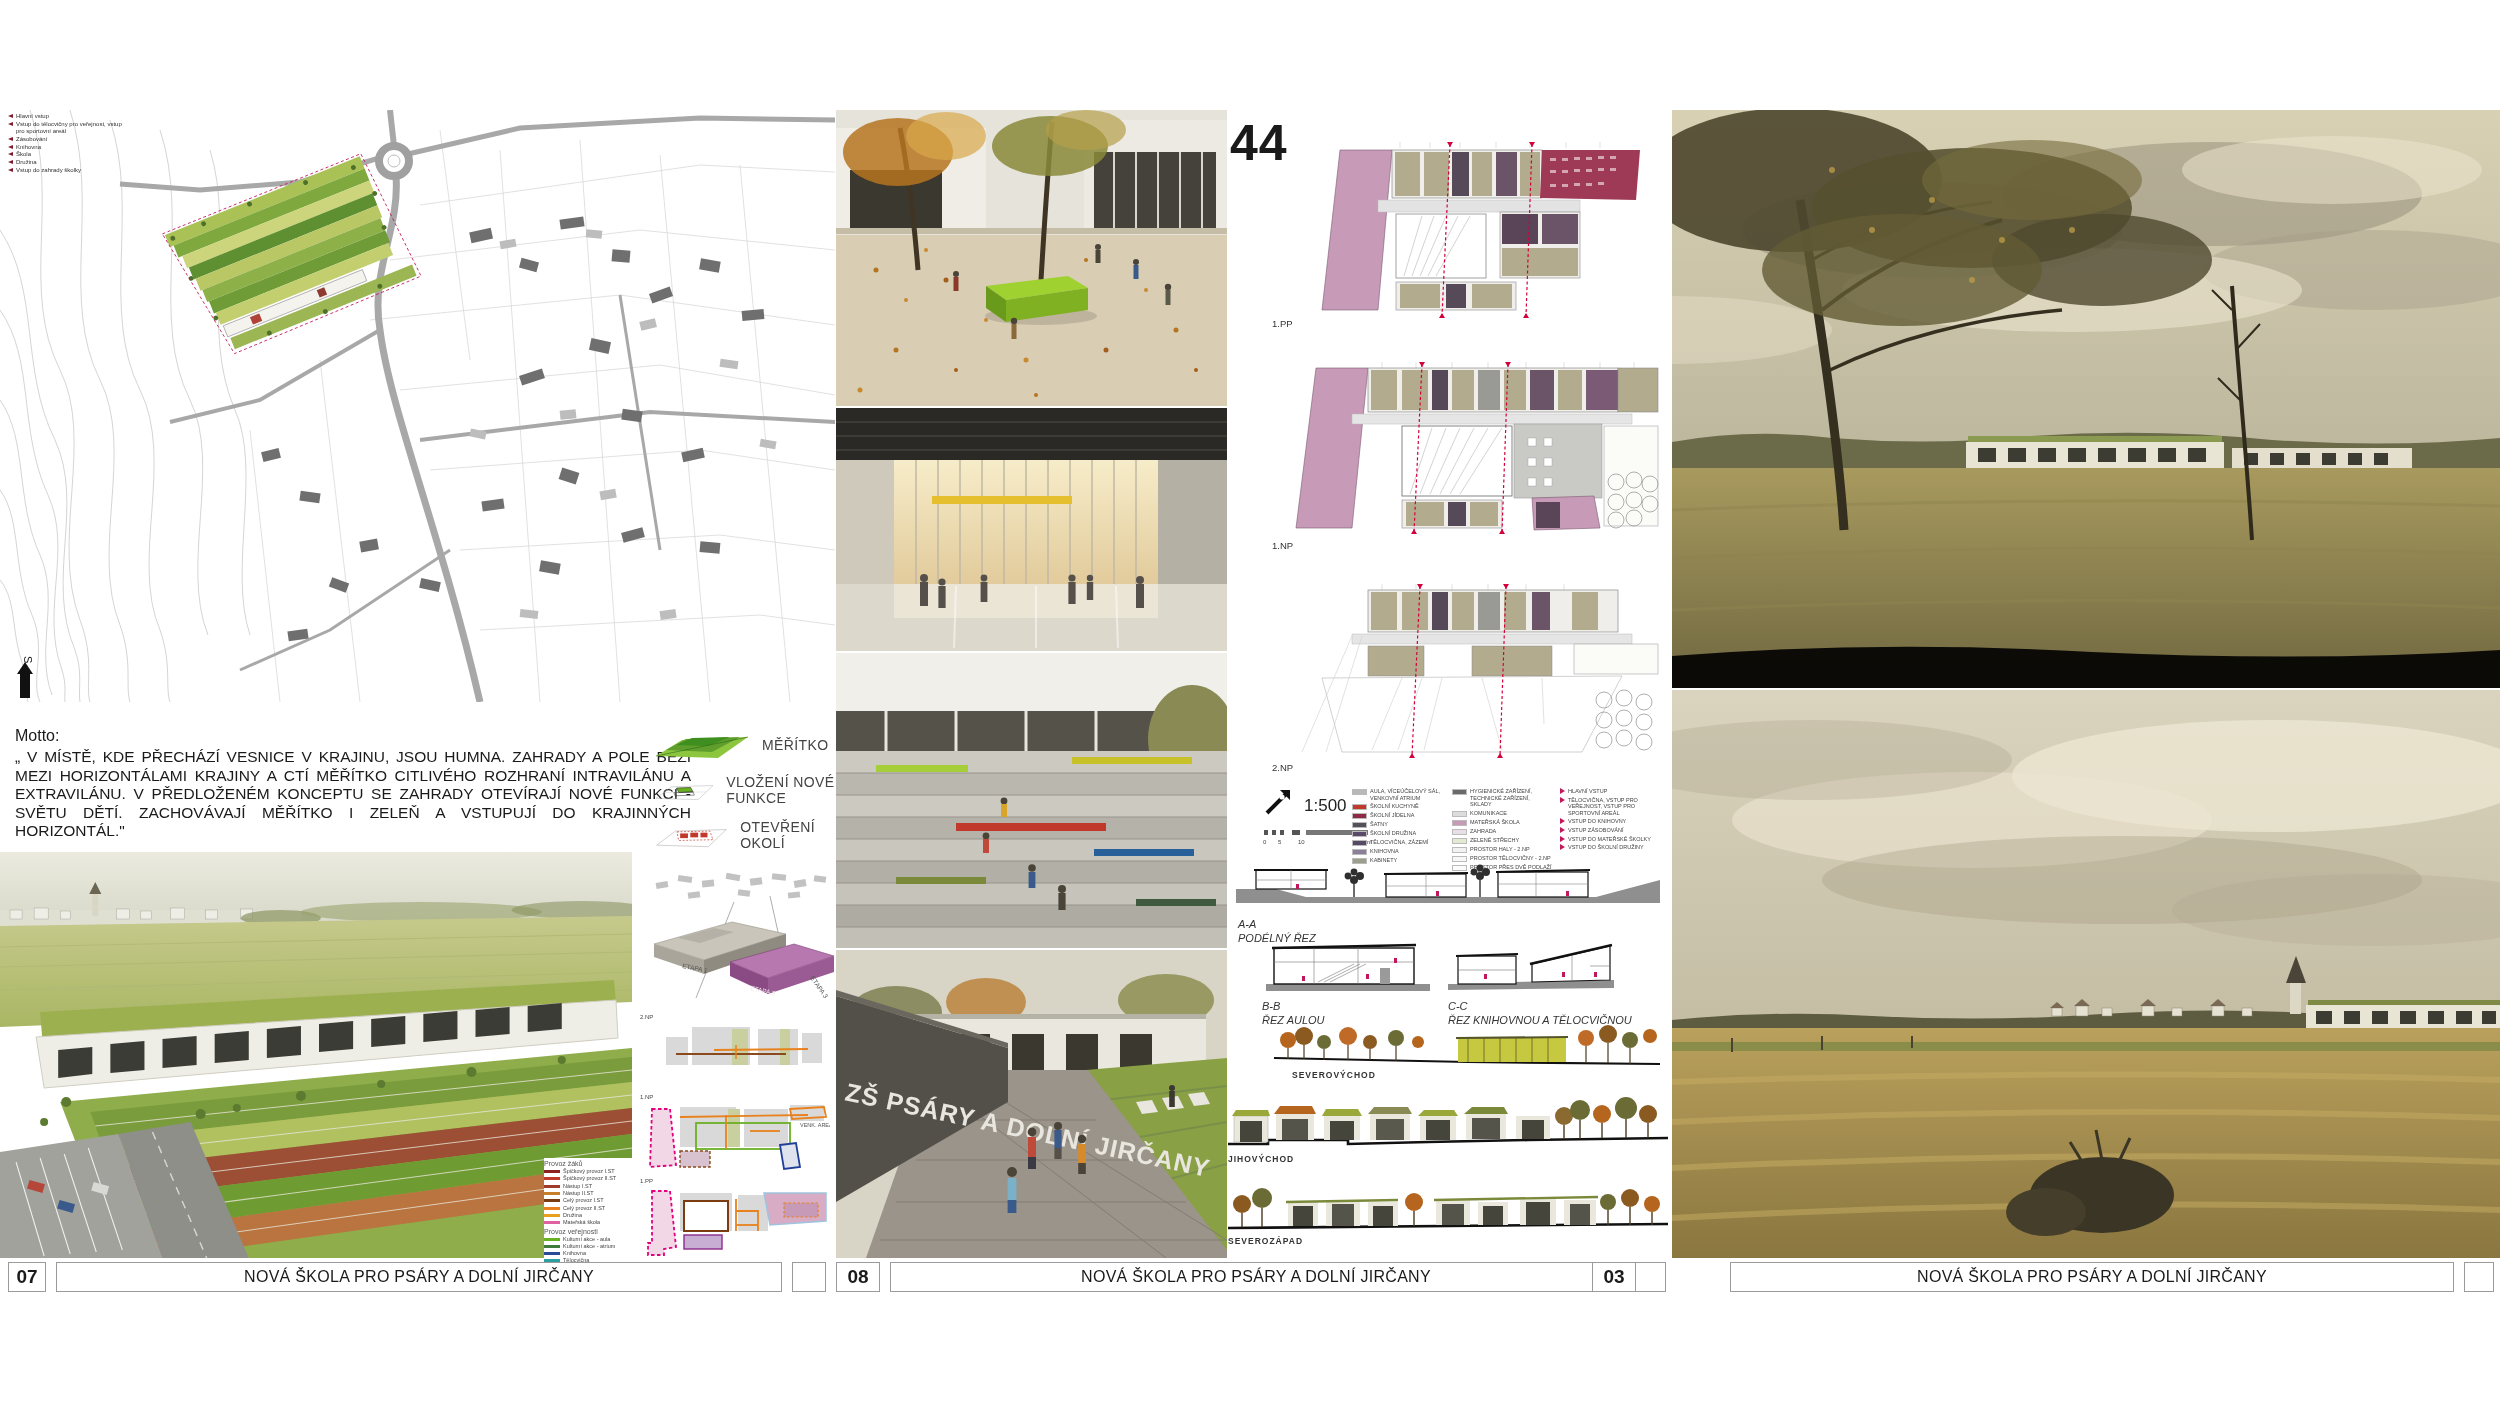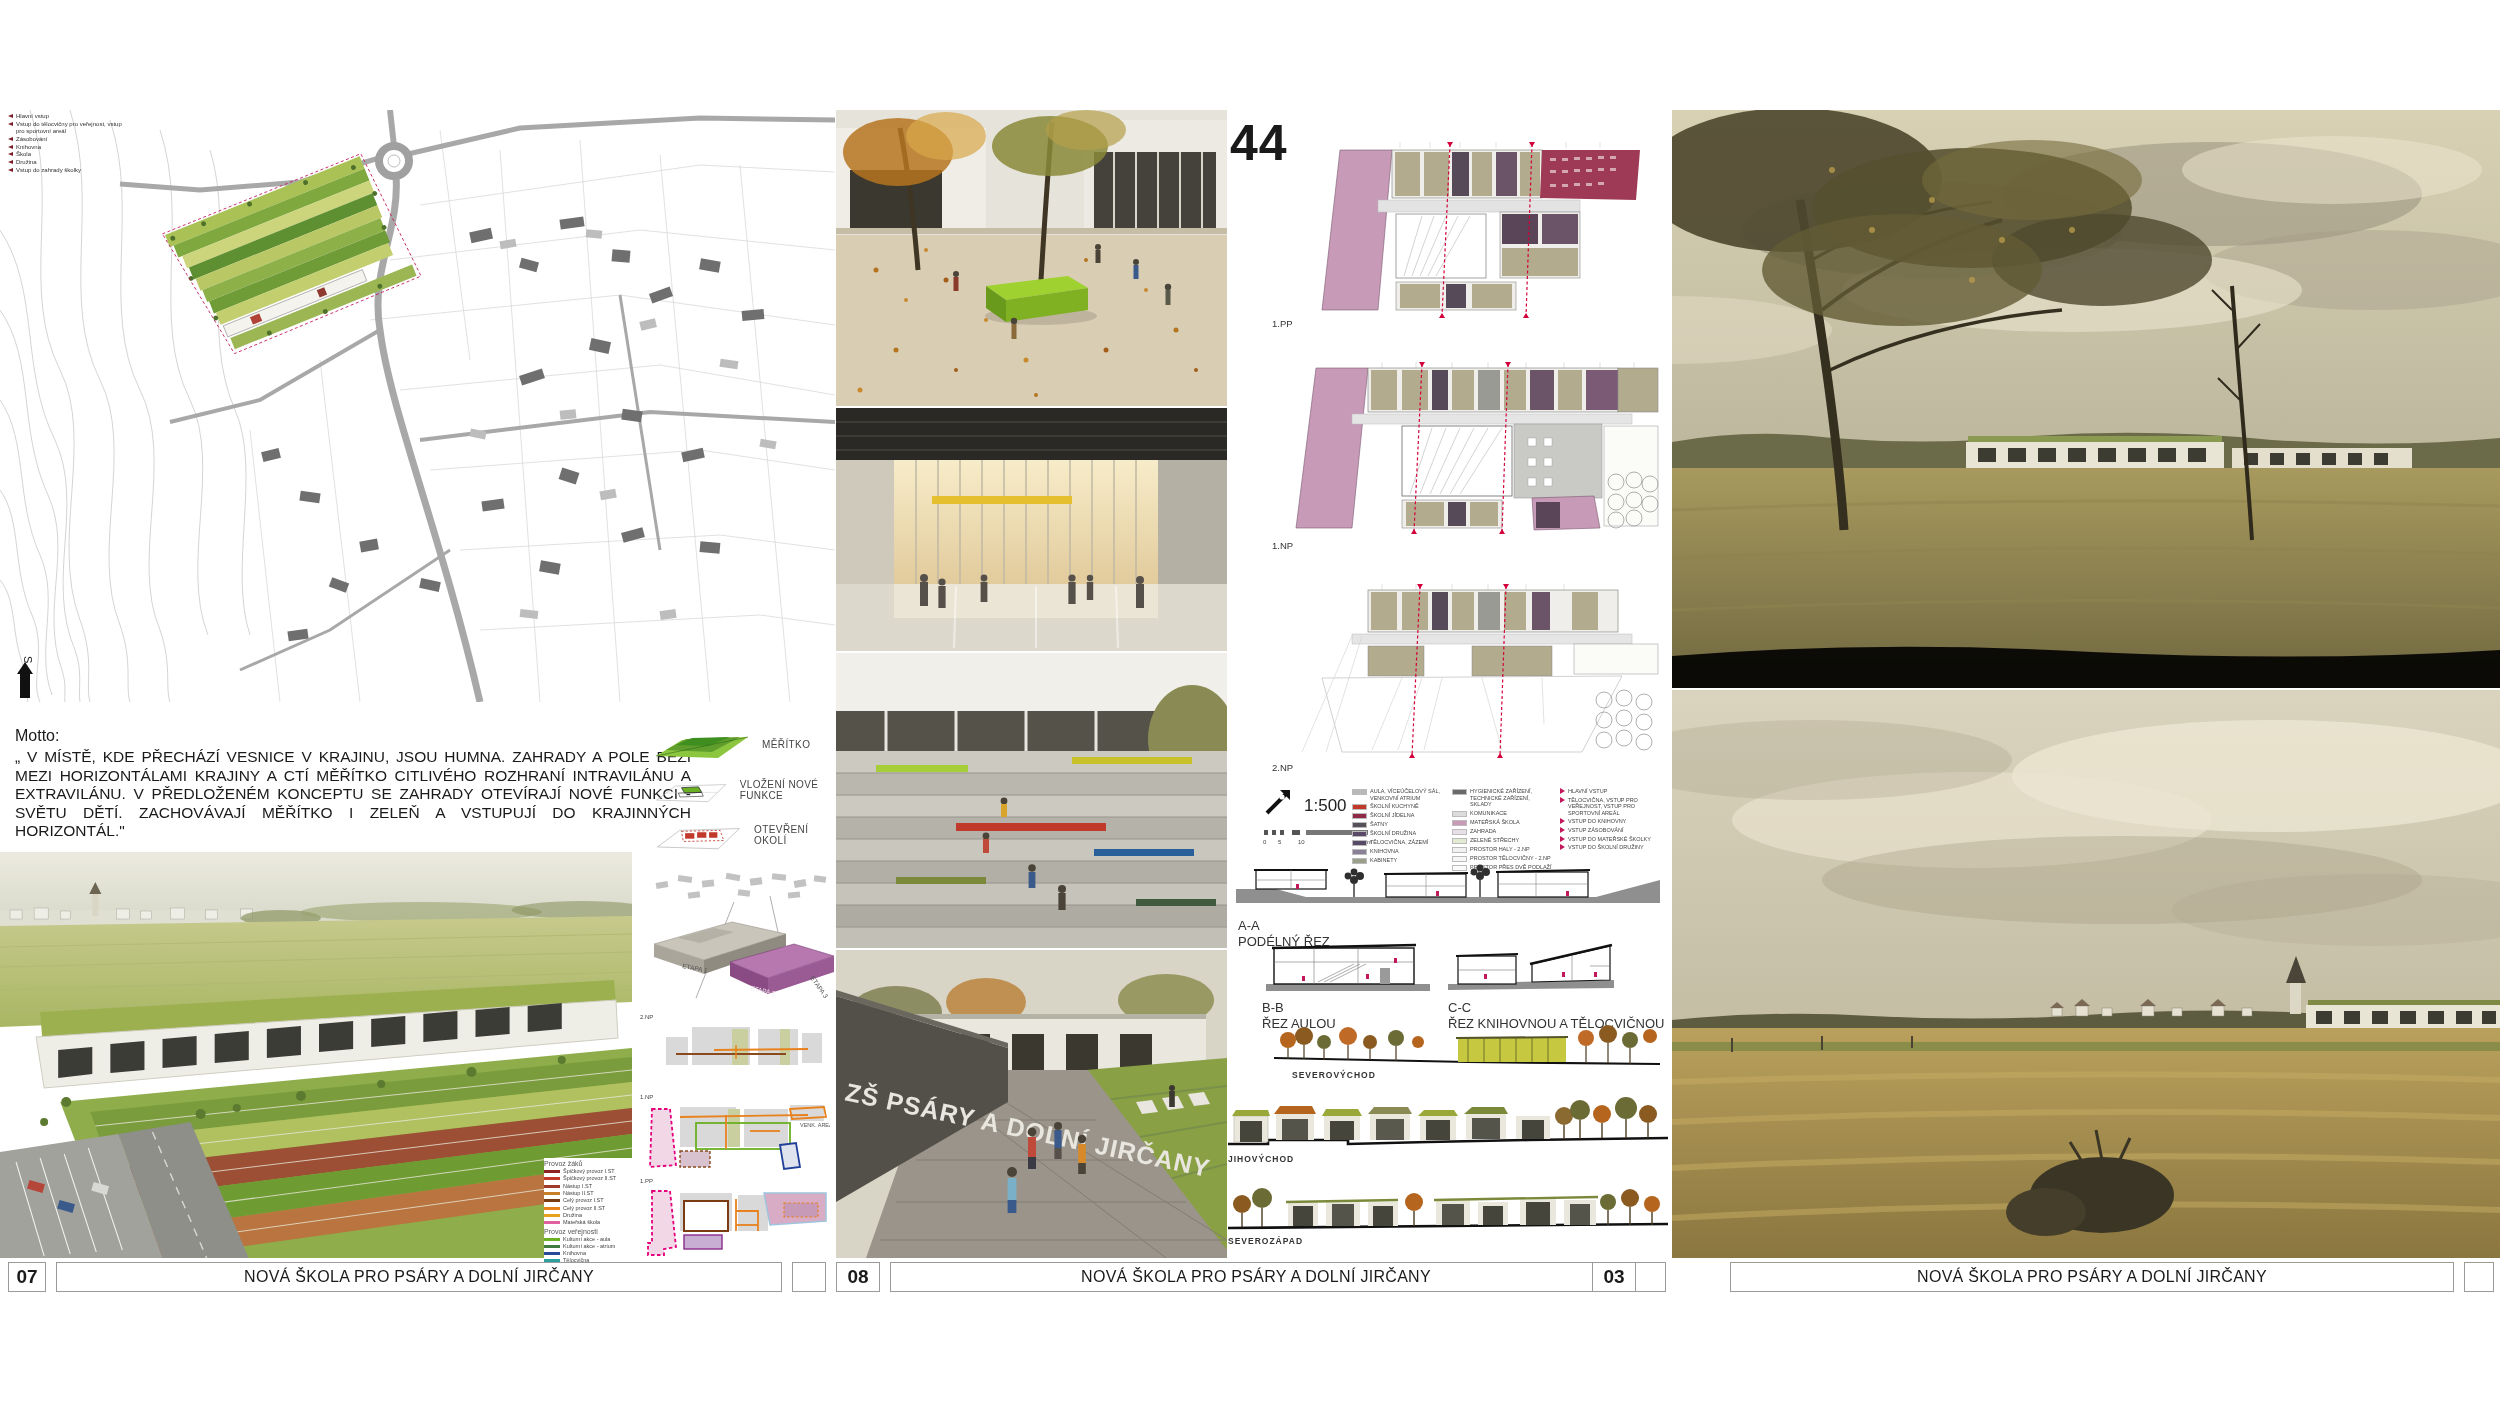--- a/index.html
+++ b/index.html
@@ -10,24 +10,24 @@
   
   .fbox{top:1262px;height:30px;border:1px solid #9b9b9b;background:#fff;
         display:flex;align-items:center;justify-content:center;box-sizing:border-box;}
   .fnum{font-size:19px;font-weight:bold;}
   .ftitle{font-size:16px;font-weight:normal;letter-spacing:.3px;}
   
   .motto-h{font-size:16px;margin-bottom:3px;}
   .motto-t{font-size:15.5px;line-height:1.2;text-align:justify;}
   
   .cd-row{display:flex;align-items:center;gap:10px;height:45px;}
-  .cd-label{font-size:10px;color:#444;letter-spacing:.4px;}
+  .cd-label{font-size:14px;color:#444;letter-spacing:.4px;}
   
   .planlbl{font-size:9.5px;color:#333;}
-  .seclbl{font-size:13px;line-height:1.25;color:#333;}
+  .seclbl{font-size:11px;line-height:1.25;color:#333;font-style:italic;}
   .elevlbl{font-size:8.5px;letter-spacing:1px;color:#333;font-weight:bold;}
   .tinylbl{font-size:6px;color:#444;}
   .scaletxt{font-size:17px;color:#222;}
   .sheetnum{font-size:50px;font-weight:bold;line-height:1;letter-spacing:1px;}
   
   .slg-row{display:flex;gap:3px;margin-bottom:1px;align-items:flex-start;}
   .slg-arrow{width:0;height:0;border-top:2.5px solid transparent;border-bottom:2.5px solid transparent;
              border-right:5px solid #7a1f2a;flex:none;margin-top:1px;}
   .slg-label{font-size:6px;line-height:1.15;color:#333;}
   

